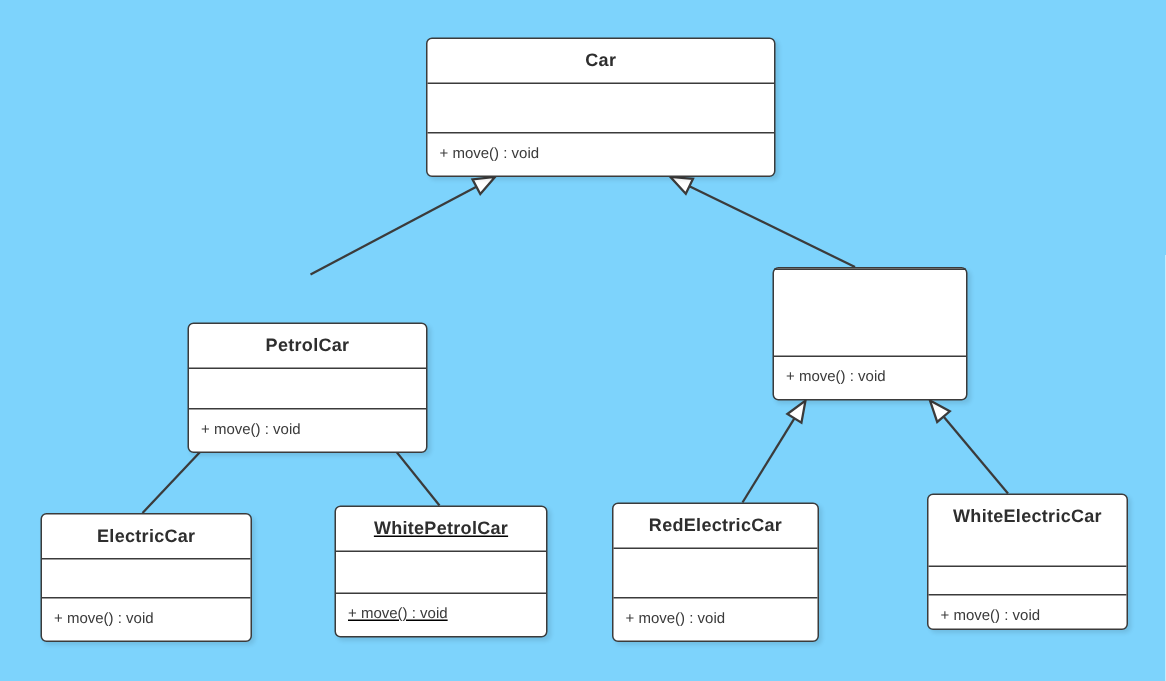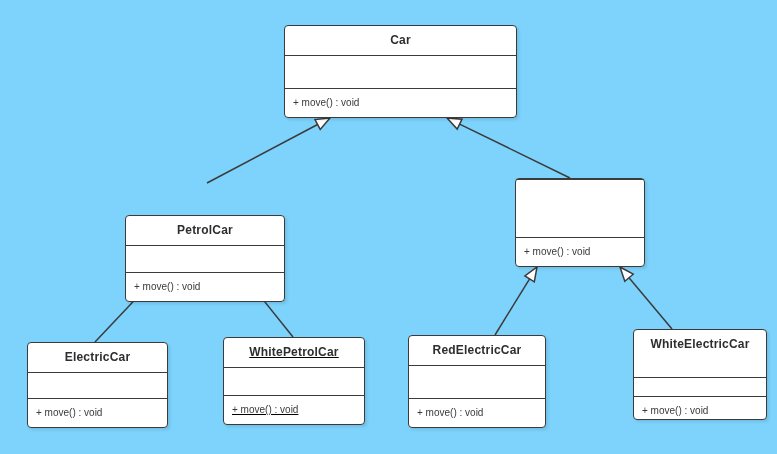--- a/index.html
+++ b/index.html
@@ -126,19 +126,19 @@
     <div class="uml-attrs"></div>
     <div class="uml-methods">+ move() : void</div>
   </div>
 
   <div class="uml-class" style="left:408px; top:335px; width:138px; height:93px;">
     <div class="uml-title">RedElectricCar</div>
     <div class="uml-attrs"></div>
     <div class="uml-methods">+ move() : void</div>
   </div>
 
-  <div class="uml-class" style="left:633px; top:329px; width:134px; height:91px;gap:18px;">
+  <div class="uml-class" style="left:618px; top:329px; width:134px; height:91px;gap:18px;">
     <div class="uml-title">WhiteElectricCar</div>
     <div class="uml-attrs"></div>
     <div class="uml-methods">+ move() : void</div>
   </div>
 
 </div>
 
 </body></html>

